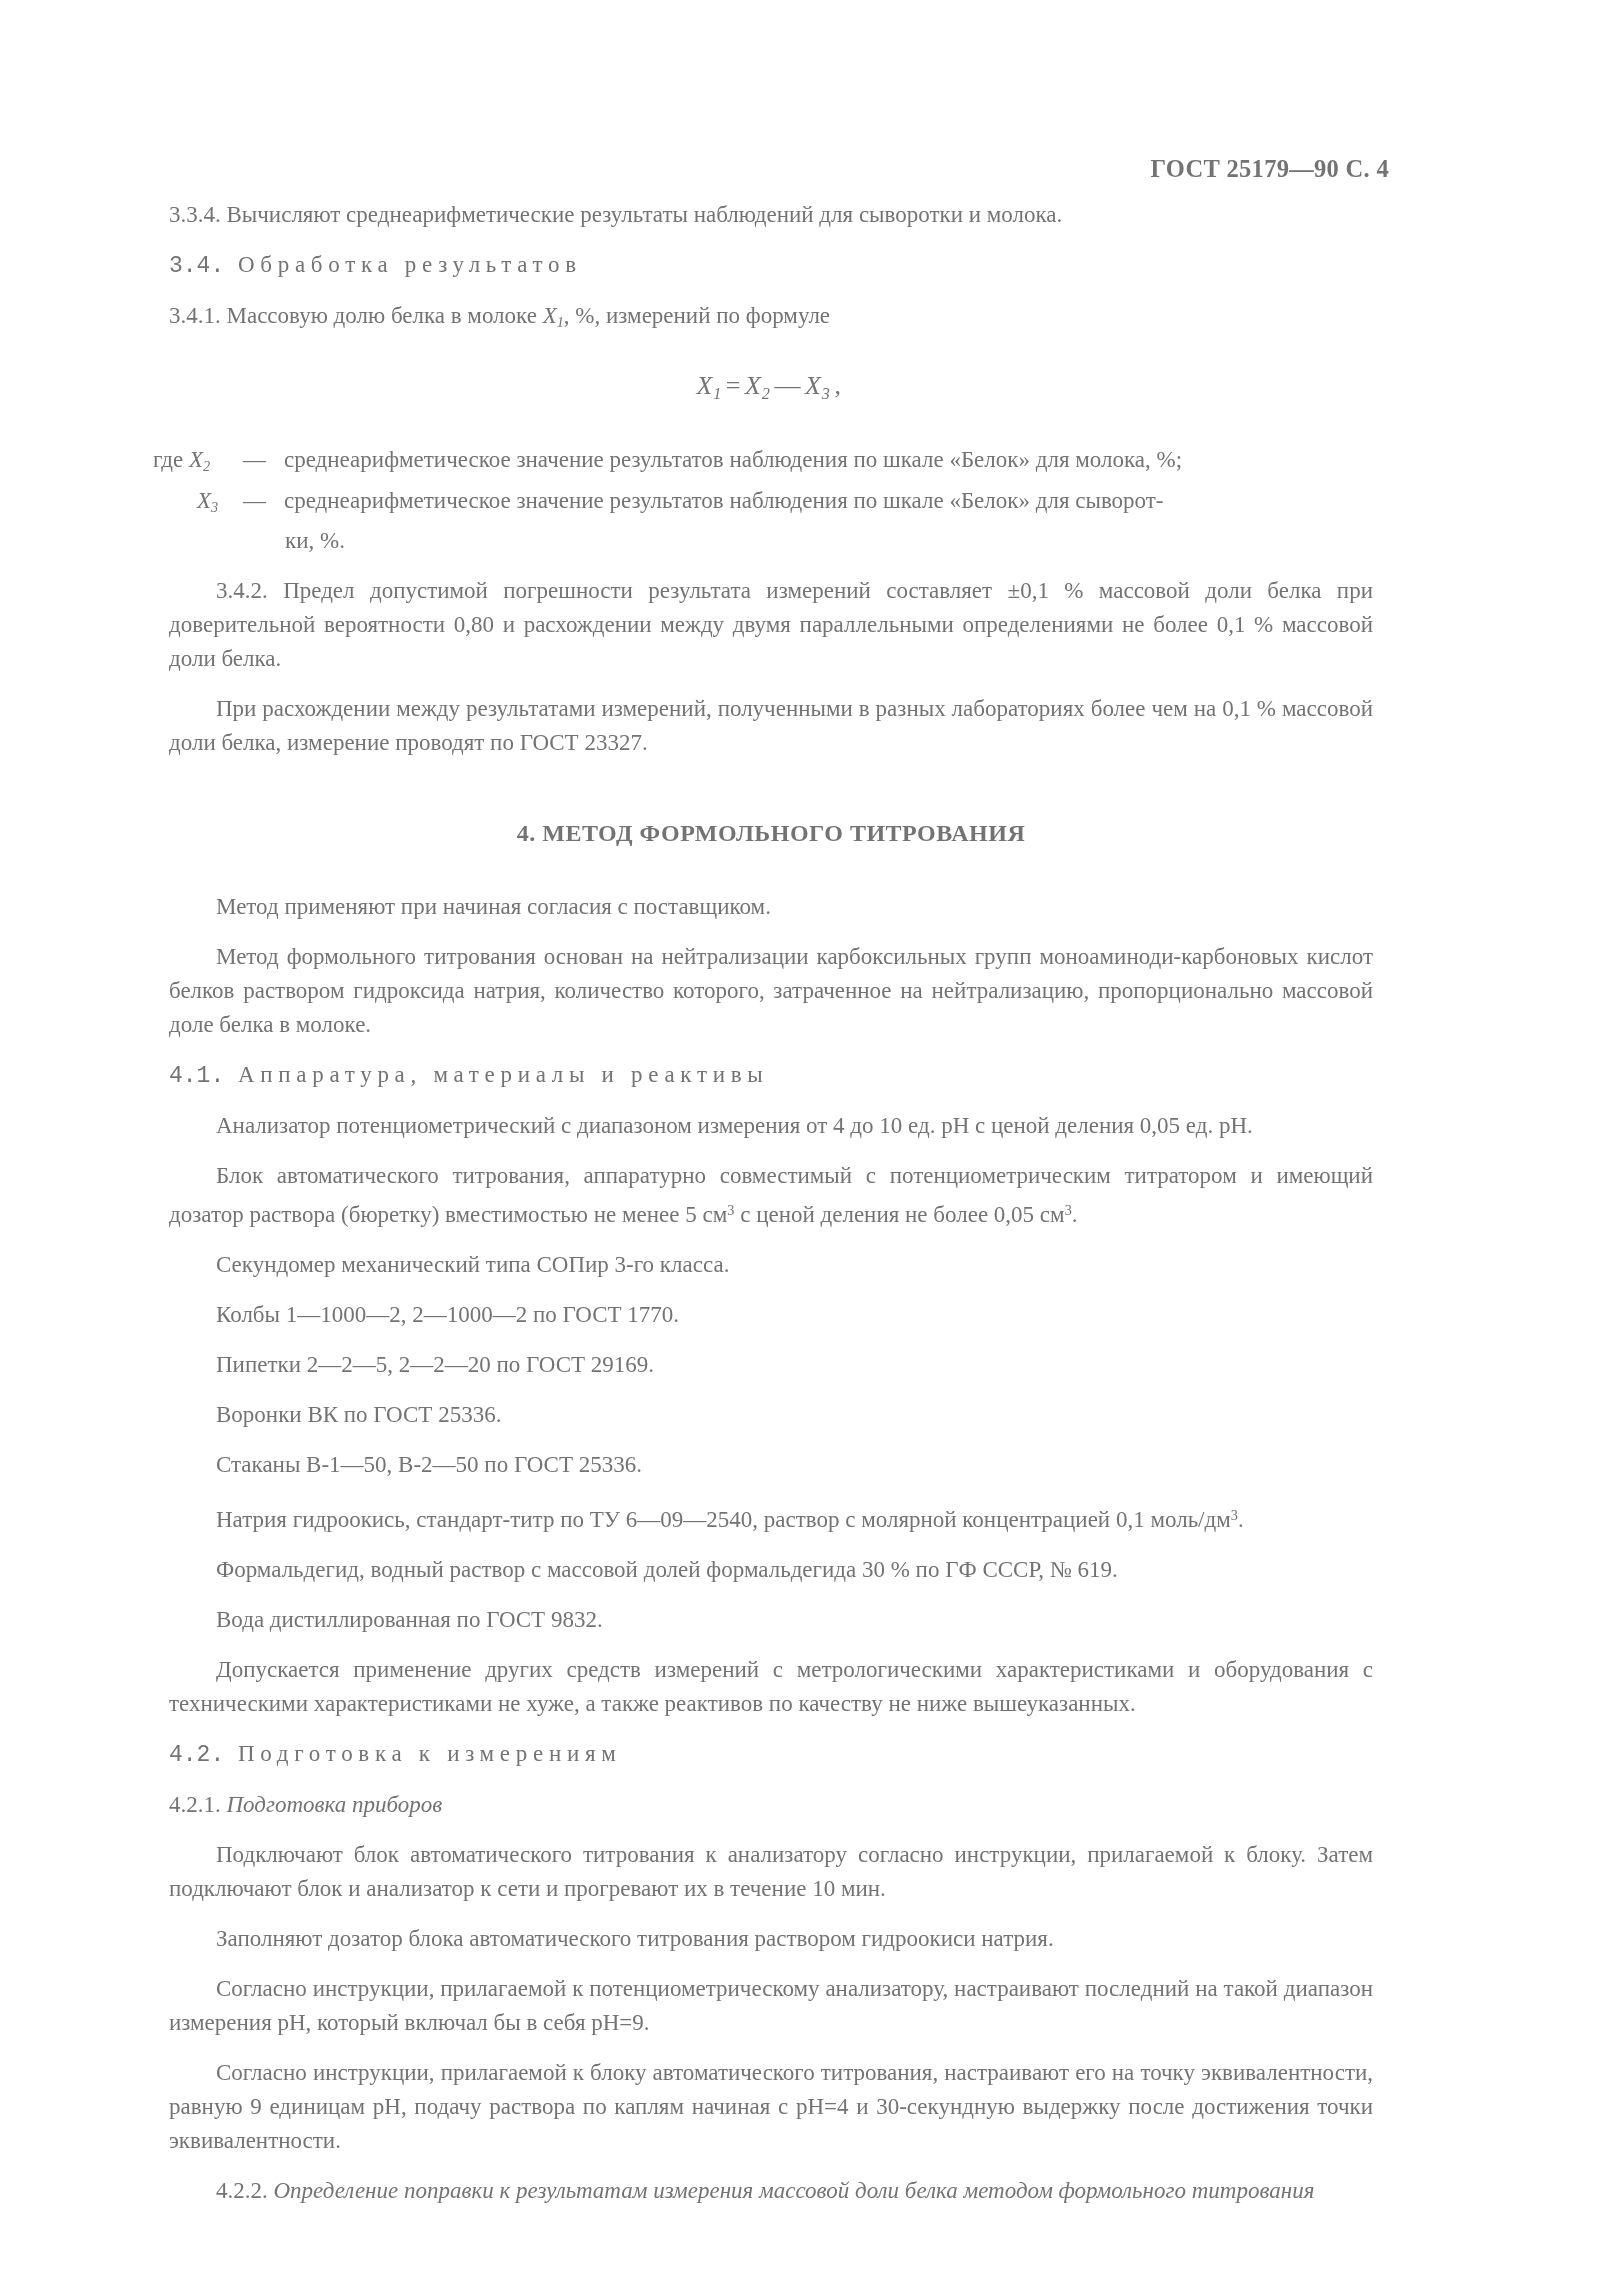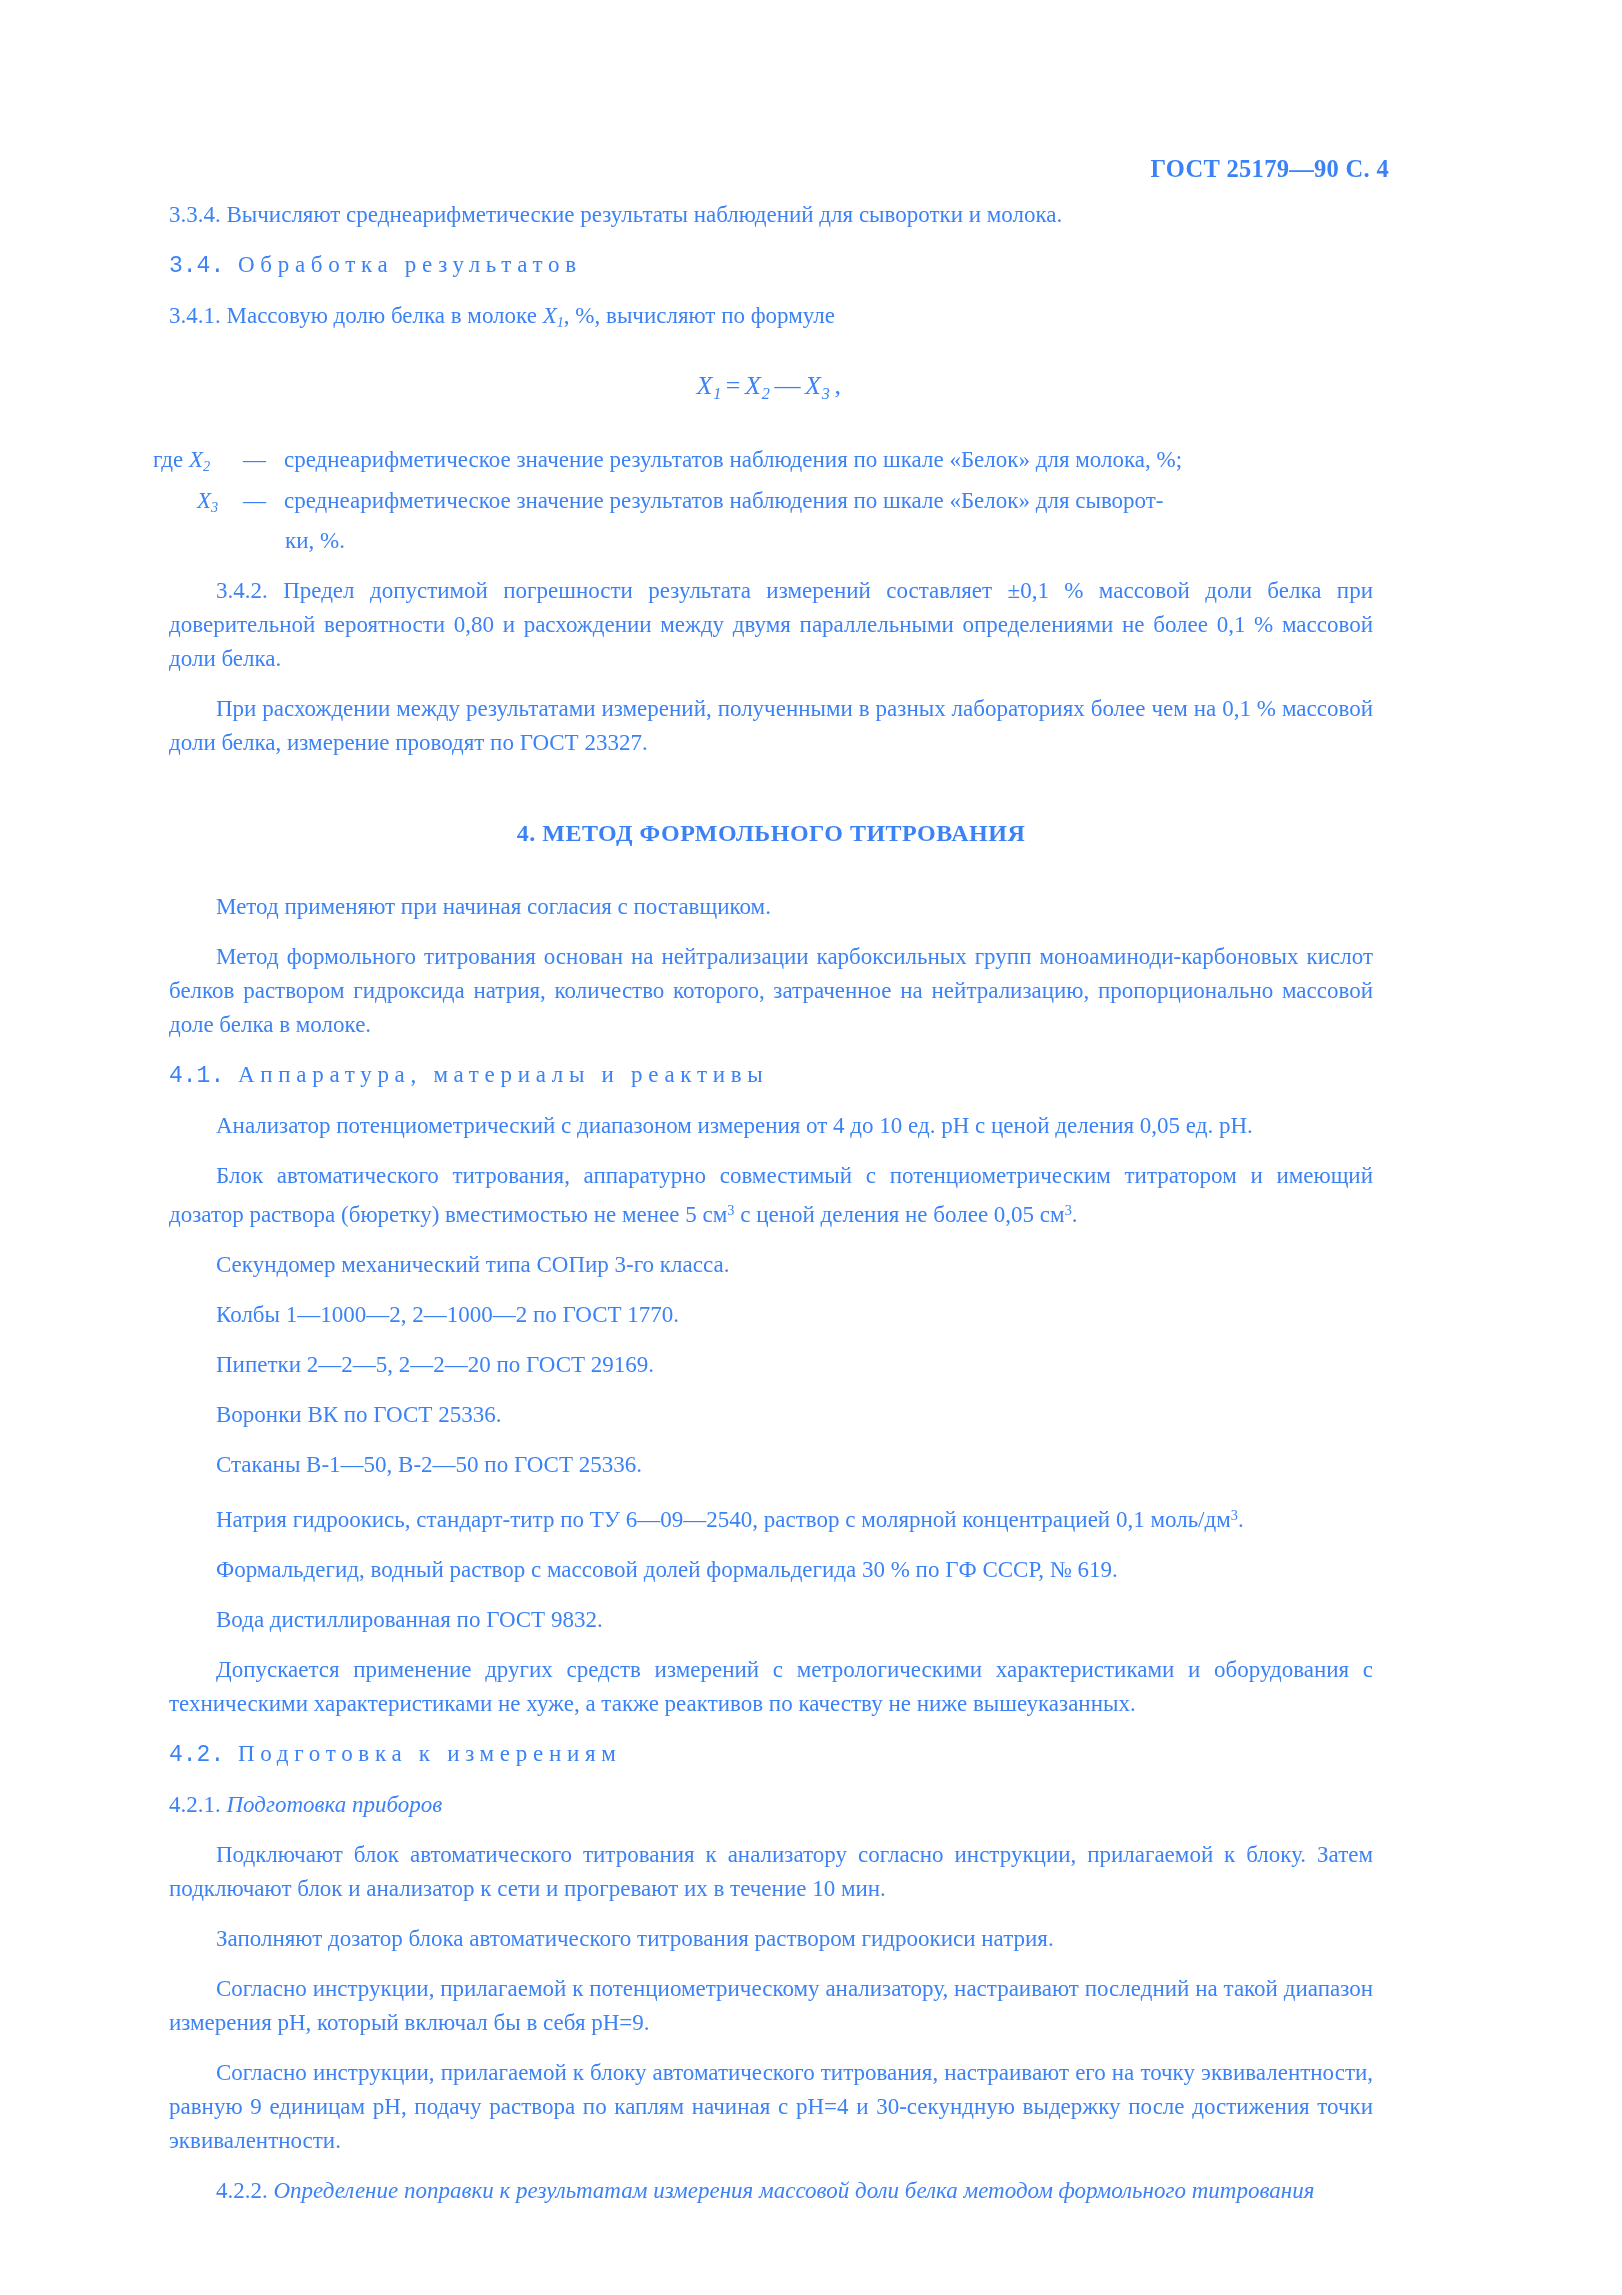--- a/index.html
+++ b/index.html
@@ -7,21 +7,21 @@
     margin: 0;
     padding: 0;
     background: #ffffff;
   }
   .page {
     position: relative;
     width: 1623px;
     height: 2295px;
     background: #ffffff;
     font-family: "Liberation Serif", "DejaVu Serif", serif;
-    color: #3b82f6;
+    color: #737373;
     box-sizing: border-box;
     overflow: hidden;
   }
   .content {
     position: absolute;
     left: 153px;
     top: 0;
     width: 1236px; 
   }
 
@@ -153,21 +153,21 @@
 
     <p class="body-par tight block-top">
       <span>3.3.4. Вычисляют среднеарифметические результаты наблюдений для сыворотки и молока.</span>
     </p>
 
     <p class="body-par tight">
       <span class="sparse-lead">3.4. </span><span class="sparse">Обработка результатов</span>
     </p>
 
     <p class="body-par tight">
-      <span>3.4.1. Массовую долю белка в молоке </span><var class="mvar"><span>X</span><sub>1</sub></var><span>, %, вычисляют по формуле</span>
+      <span>3.4.1. Массовую долю белка в молоке </span><var class="mvar"><span>X</span><sub>1</sub></var><span>, %, измерений по формуле</span>
     </p>
 
     <div class="formula">
       <span>X</span><sub>1</sub><span class="op">=</span><span>X</span><sub>2</sub><span class="op">—</span><span>X</span><sub>3</sub><span class="op">,</span>
     </div>
 
     <div class="where-block">
       <div class="where-row">
         <span class="where-lead"><span>где</span>&nbsp;<var class="mvar"><span>X</span><sub>2</sub></var></span>
         <span class="where-dash">—</span>

